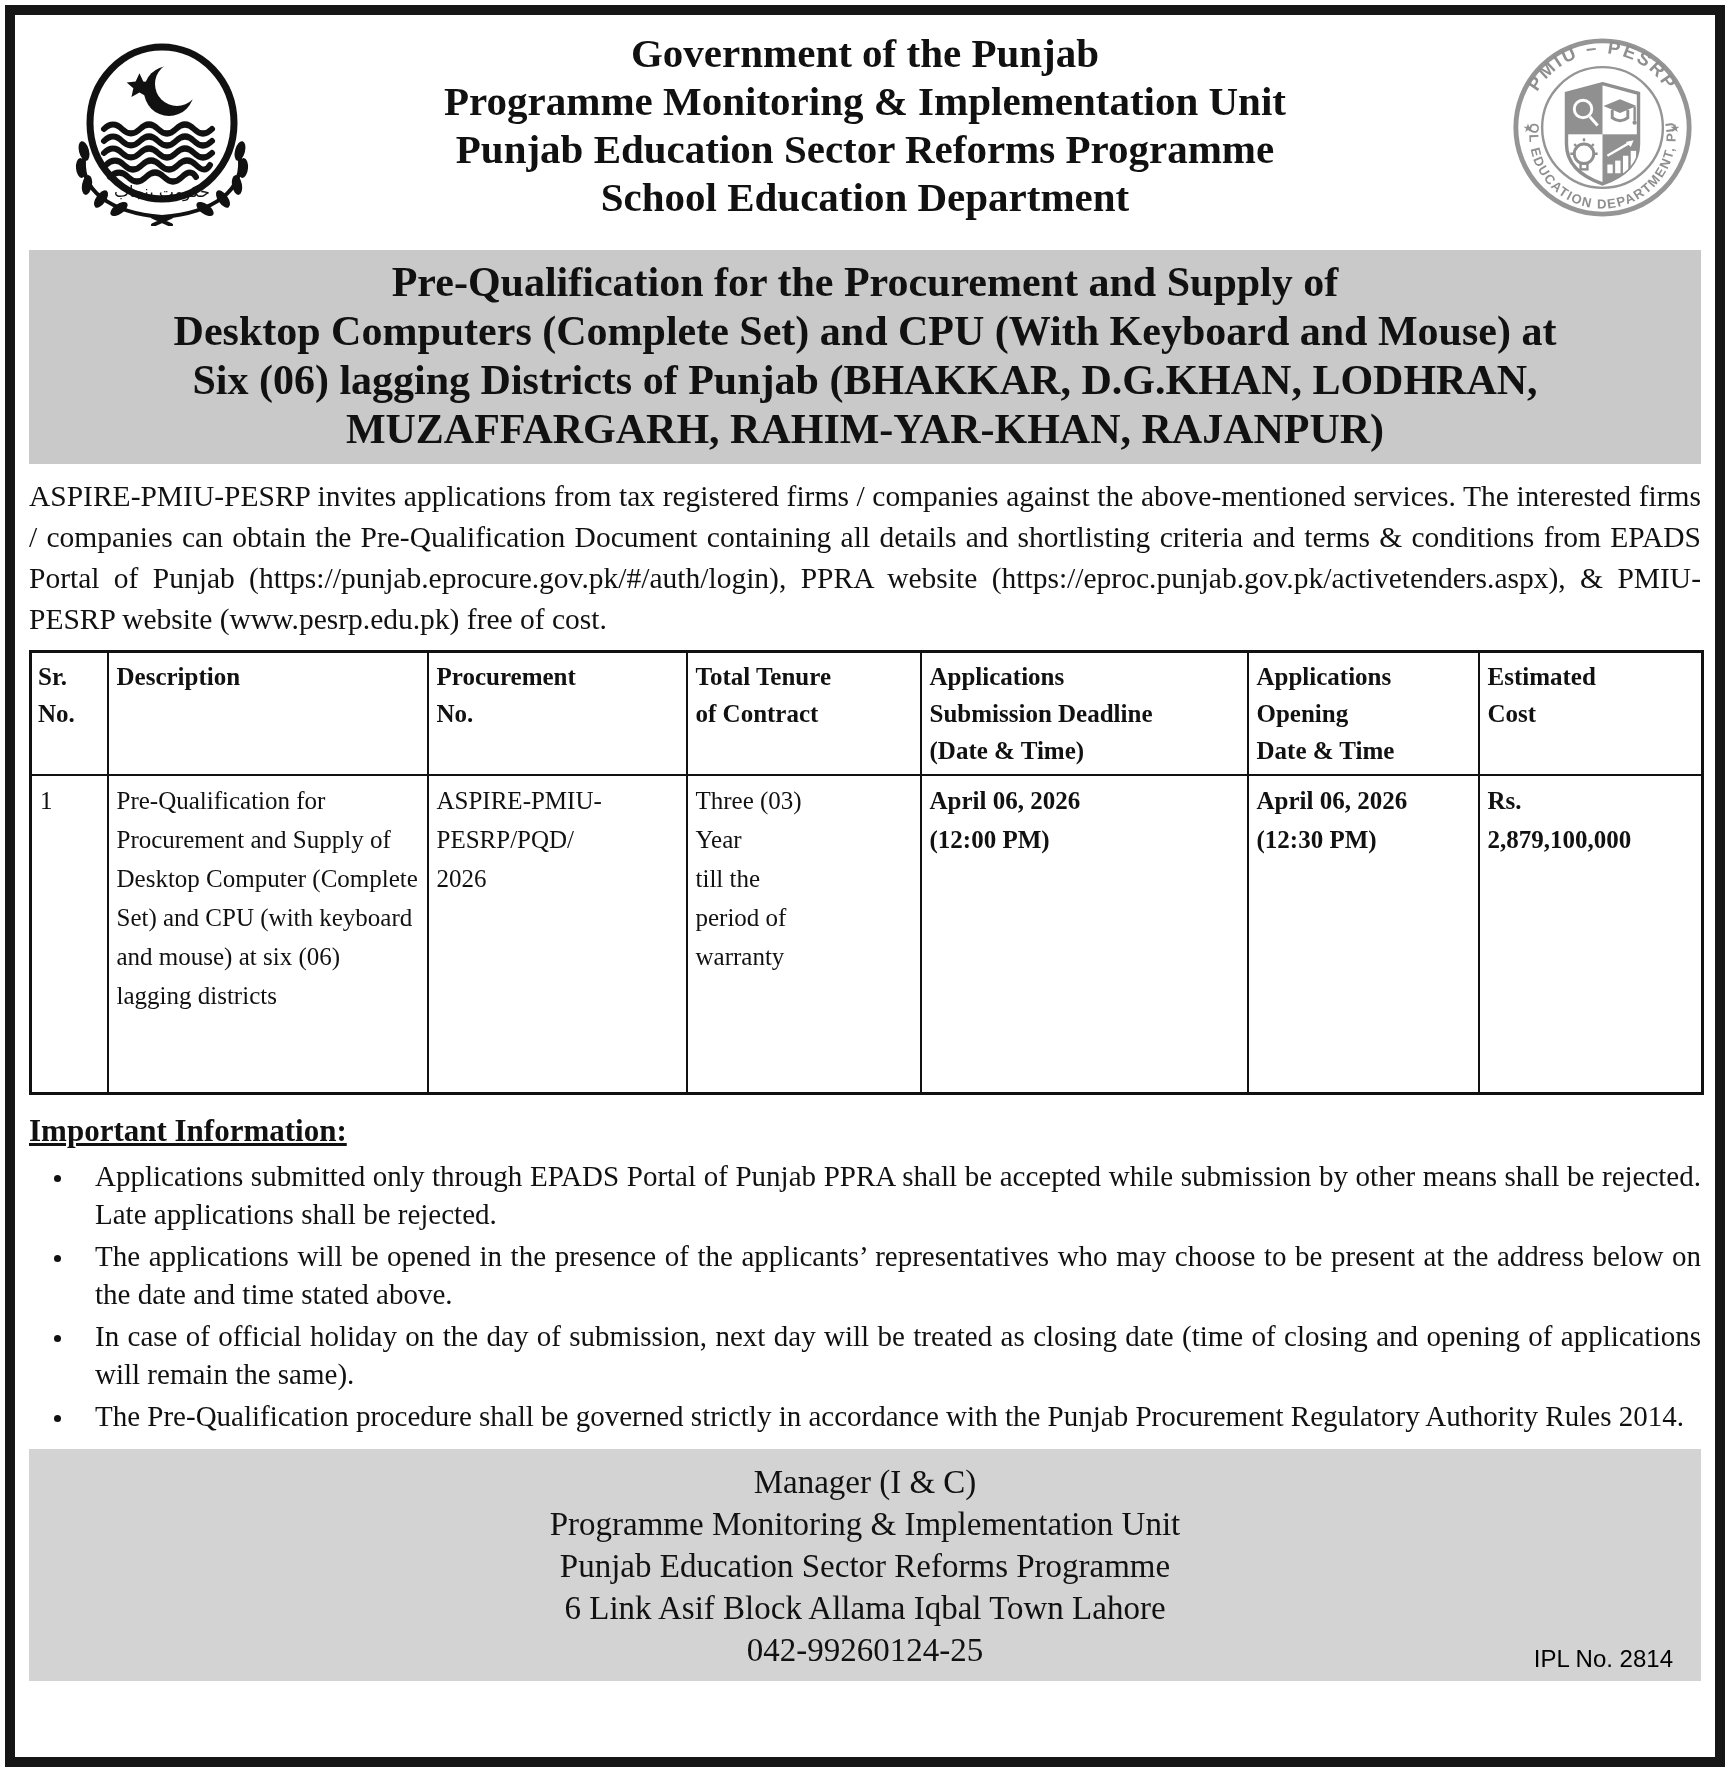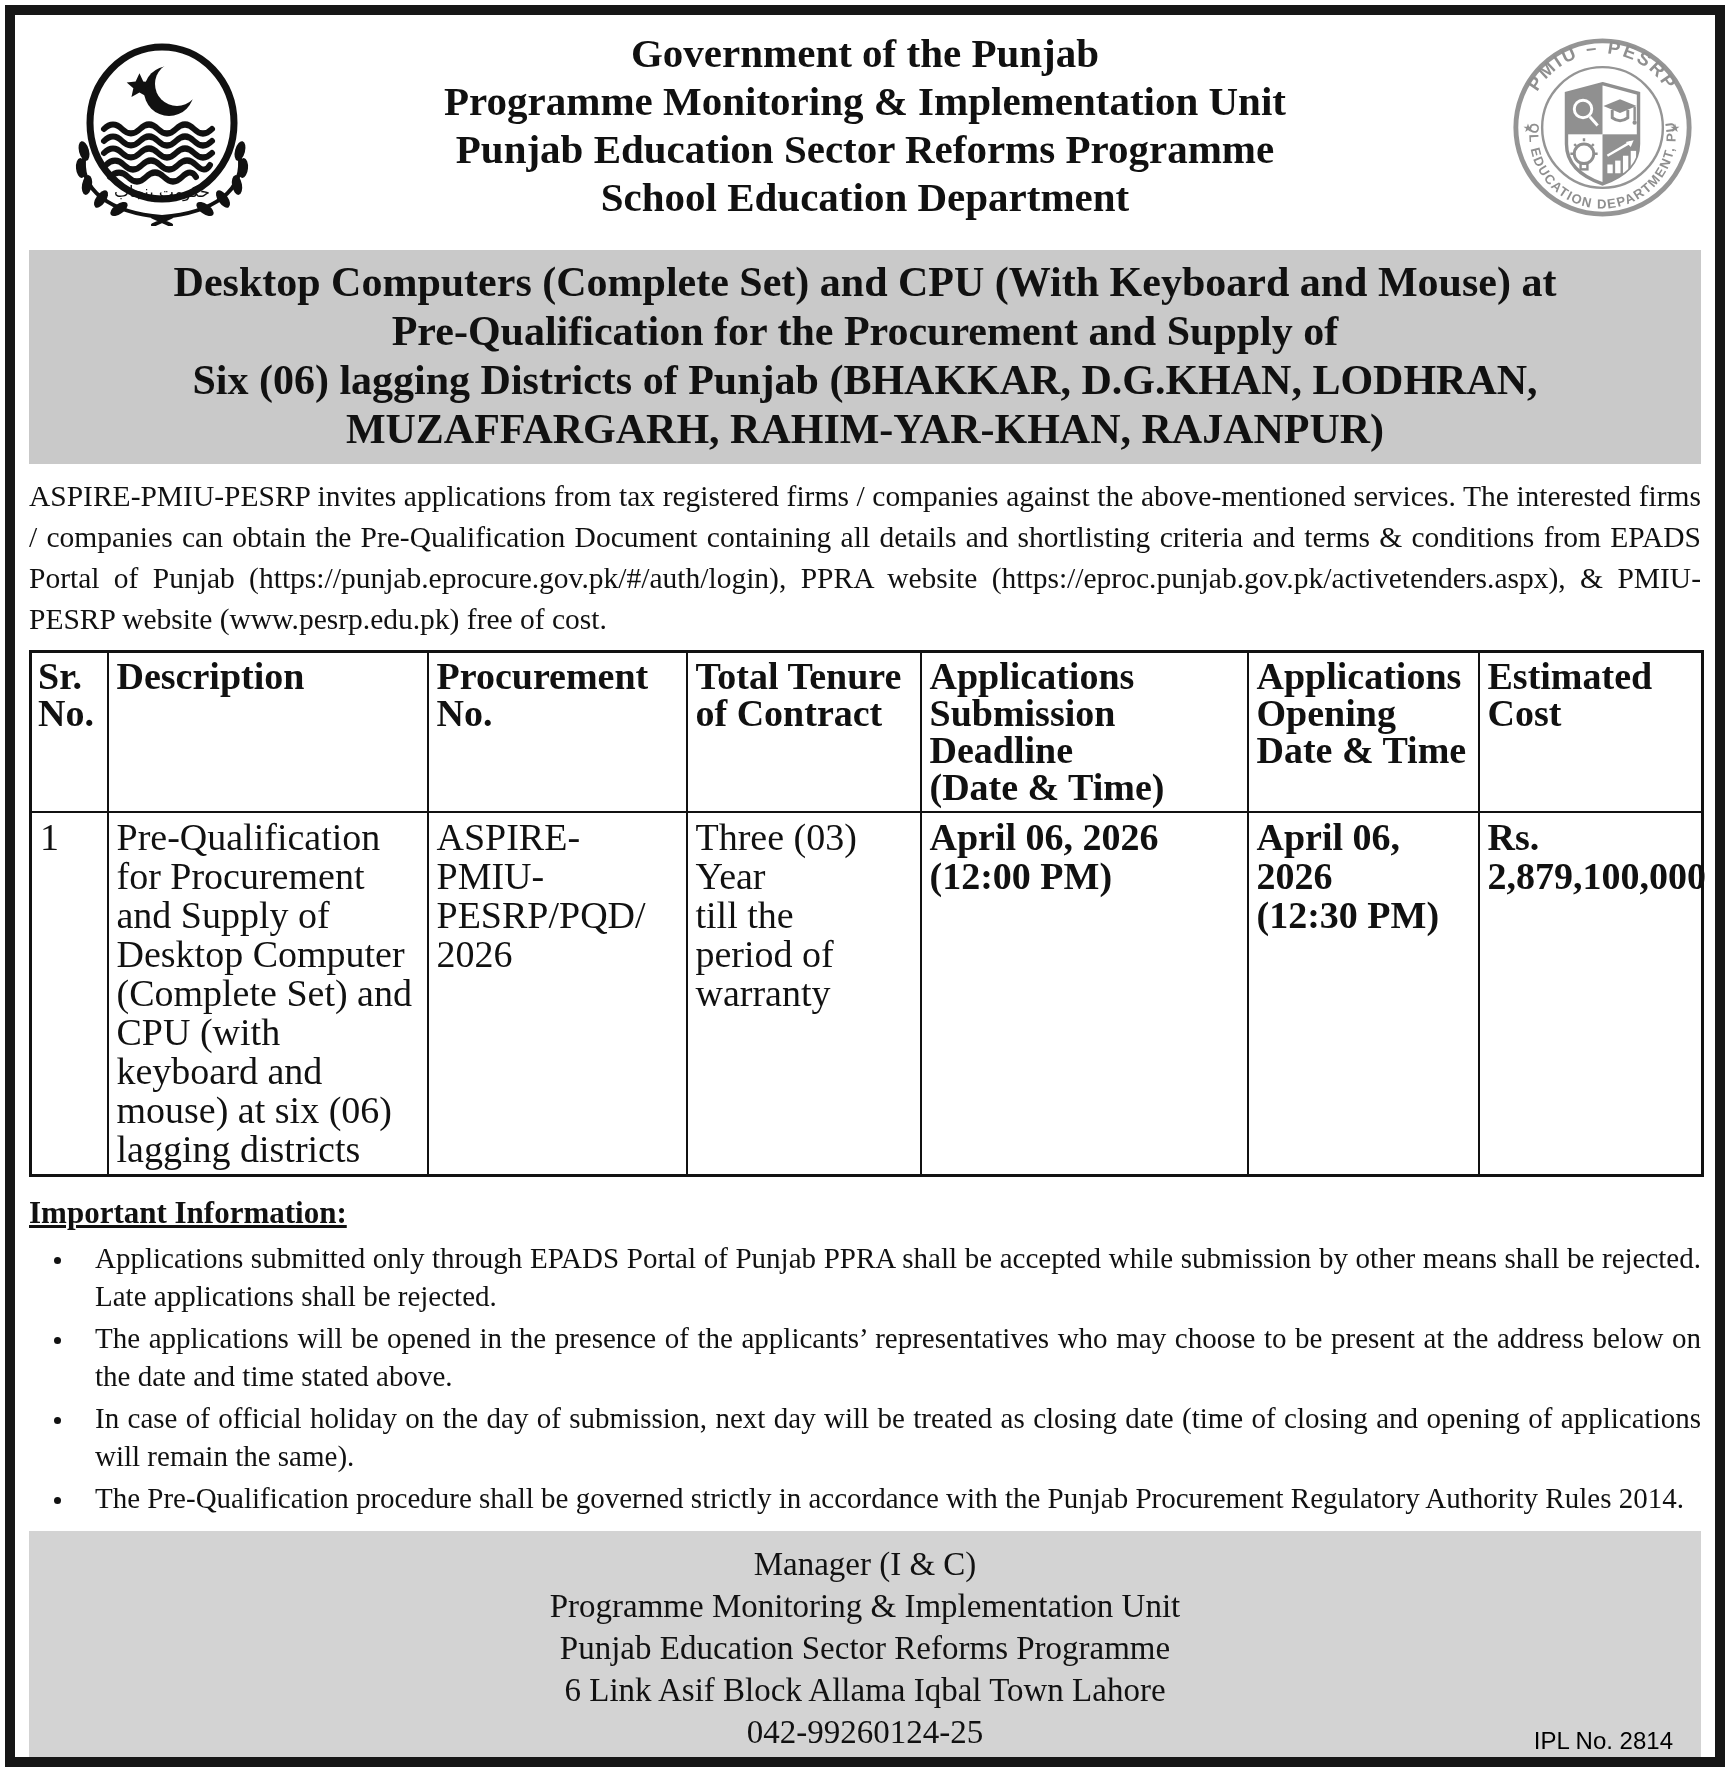--- a/index.html
+++ b/index.html
@@ -46,21 +46,21 @@
   table.tender {
     margin-top:10px;
     width:100%;
     border-collapse:collapse;
     table-layout:fixed;
     border:3px solid #111;
   }
   table.tender th, table.tender td {
     border:2.5px solid #111;
     vertical-align:top;
-    font-size:38px;
+    font-size:25px;
     padding:5px 8px;
   }
   table.tender th {
     font-weight:bold;
     line-height:37px;
     text-align:left;
     white-space:pre-line;
     height:118px;
   }
   table.tender th.left { text-align:left; padding-left:6px; }
@@ -215,22 +215,22 @@
       </svg>
     </div>
 
     <div class="masthead-line">Government of the Punjab</div>
     <div class="masthead-line">Programme Monitoring &amp; Implementation Unit</div>
     <div class="masthead-line">Punjab Education Sector Reforms Programme</div>
     <div class="masthead-line">School Education Department</div>
   </div>
 
   <div class="banner">
+    <div class="banner-line">Pre-Qualification for the Procurement and Supply of</div>
     <div class="banner-line">Desktop Computers (Complete Set) and CPU (With Keyboard and Mouse) at</div>
-    <div class="banner-line">Pre-Qualification for the Procurement and Supply of</div>
     <div class="banner-line">Six (06) lagging Districts of Punjab (BHAKKAR, D.G.KHAN, LODHRAN,</div>
     <div class="banner-line">MUZAFFARGARH, RAHIM-YAR-KHAN, RAJANPUR)</div>
   </div>
 
   <div class="intro">ASPIRE-PMIU-PESRP invites applications from tax registered firms / companies against the above-mentioned services. The interested firms / companies can obtain the Pre-Qualification Document containing all details and shortlisting criteria and terms &amp; conditions from EPADS Portal of Punjab (https://punjab.eprocure.gov.pk/#/auth/login), PPRA website (https://eproc.punjab.gov.pk/activetenders.aspx), &amp; PMIU-PESRP website (www.pesrp.edu.pk) free of cost.</div>
 
   <table class="tender">
     <colgroup>
       <col style="width:77px">
         <col style="width:320px">

